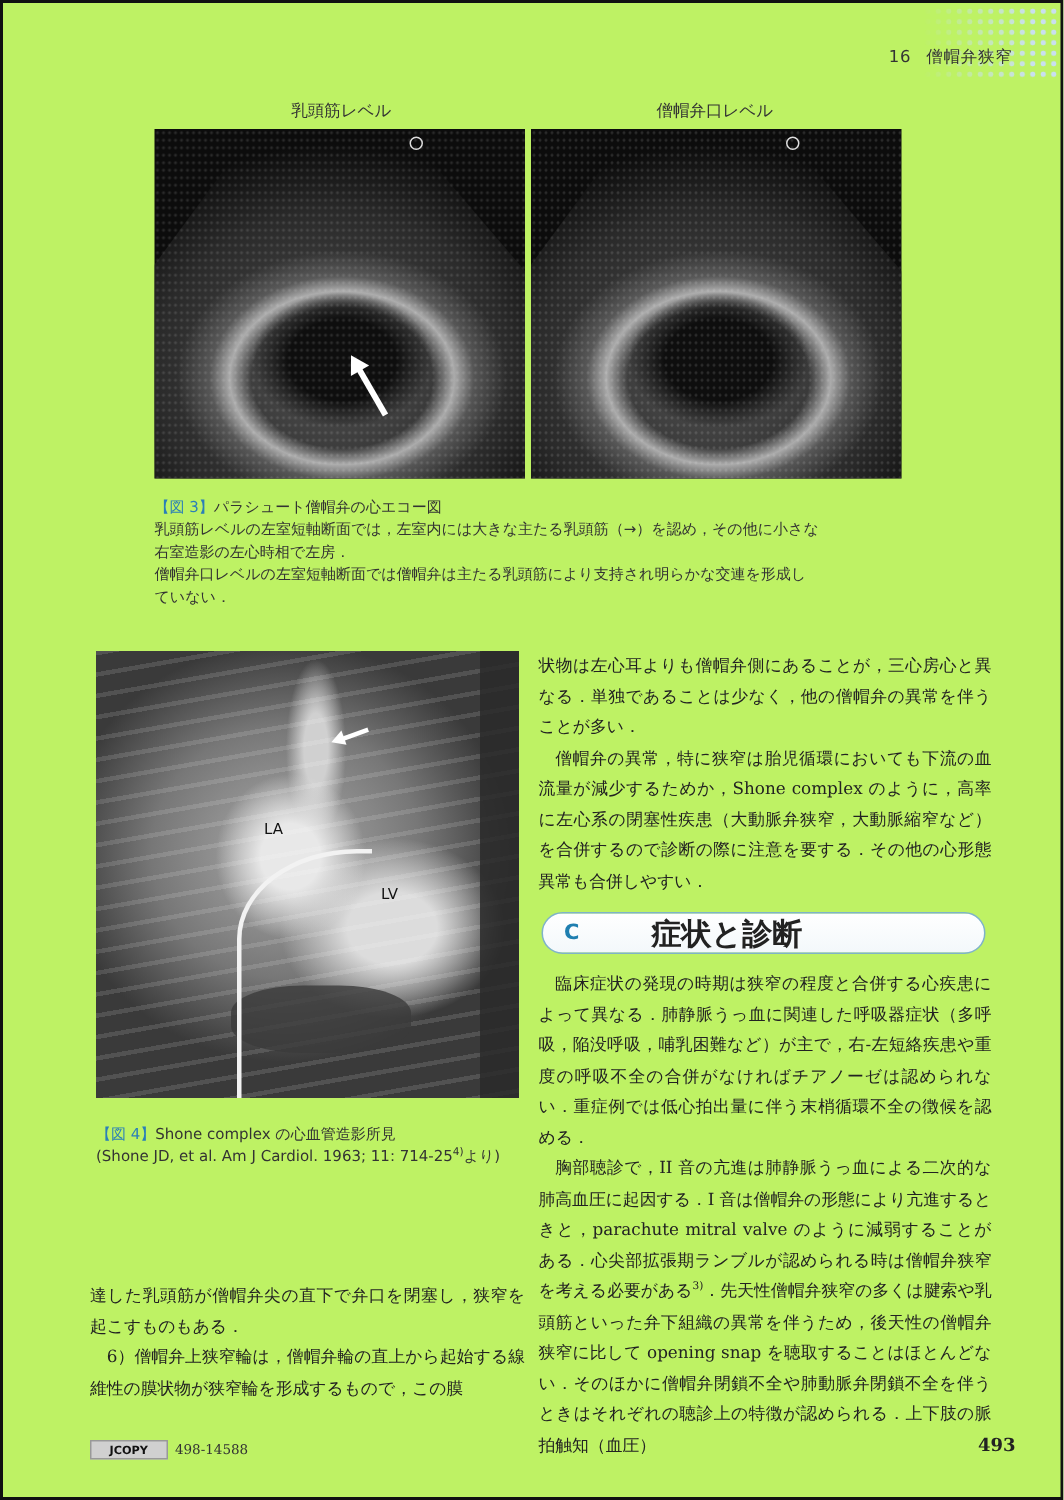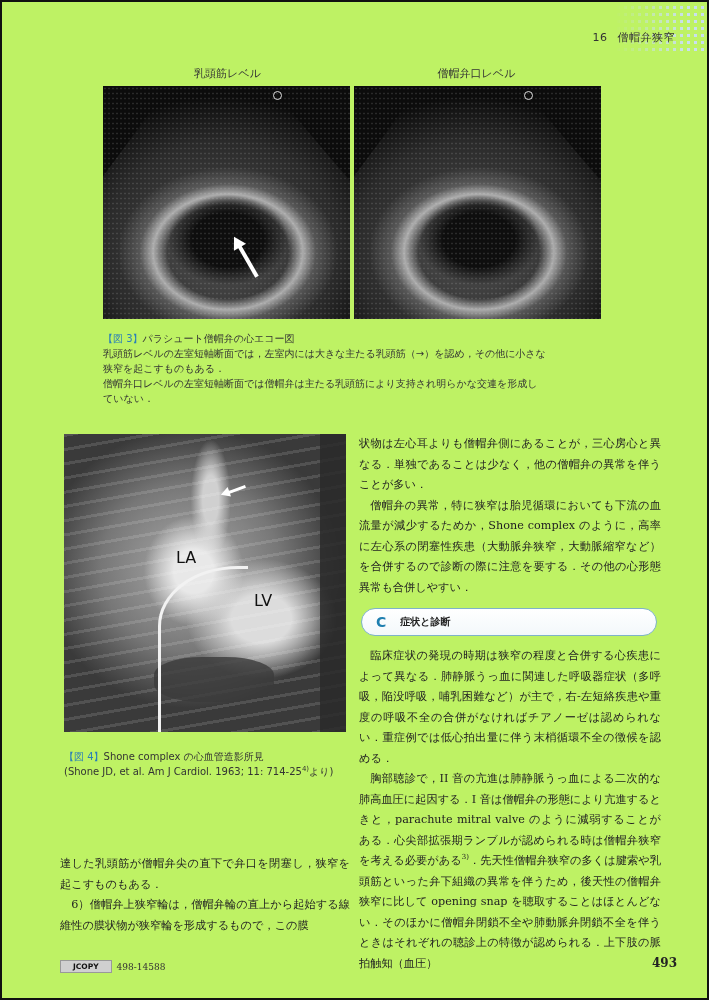--- a/index.html
+++ b/index.html
@@ -86,21 +86,21 @@
       background-image: repeating-linear-gradient(170deg, rgba(255,255,255,0.12) 0 3px, transparent 3px 14px);
     }
     .xray .dark-right { position: absolute; right: 0; top: 0; width: 26px; height: 100%; background: #2a2a2a; opacity: 0.85; }
     .xray .dark-bottom { position: absolute; left: 90px; bottom: 30px; width: 120px; height: 45px; background: #3b3b3b; border-radius: 40%; opacity: 0.8; }
     .xray .catheter {
       position: absolute; left: 94px; top: 132px; width: 90px; height: 170px;
       border-left: 3px solid #f2f2f2; border-top: 3px solid #f2f2f2;
       border-top-left-radius: 80px 60px;
     }
     .xray .label {
-      position: absolute; font-family: "DejaVu Sans", sans-serif; font-size: 16px; color: #111;
+      position: absolute; font-family: "DejaVu Sans", sans-serif; font-size: 10px; color: #111;
     }
     .xray .arrow-x {
       position: absolute; left: 164px; top: 54px; width: 18px; height: 3px; background: #fff;
       transform: rotate(-20deg);
     }
     .xray .arrow-x::before {
       content: ""; position: absolute; left: -8px; top: -4px;
       border-top: 5px solid transparent; border-bottom: 5px solid transparent;
       border-right: 9px solid #fff;
     }
@@ -120,21 +120,21 @@
       margin: 10px 0 10px 2px; height: 28px; width: 296px;
       border: 1.5px solid #7fb3c9; border-radius: 14px;
       display: flex; align-items: center; padding-left: 14px;
       background: linear-gradient(#ffffff, #f3f8fb);
     }
     .section-head .letter {
       font-family: "DejaVu Sans", sans-serif; font-weight: bold; font-size: 14px;
       color: #1f7fb0; margin-right: 14px;
     }
     .section-head .title {
-      font-family: "DejaVu Sans", sans-serif; font-weight: bold; font-size: 10px; color: #222;
+      font-family: "DejaVu Sans", sans-serif; font-weight: bold; font-size: 20px; color: #222; margin-left: 34px;
     }
     sup { font-size: 7px; vertical-align: super; line-height: 0; }
 
     
     .body-left { position: absolute; left: 58px; top: 852px; width: 290px; }
 
     
     .footer-left {
       position: absolute; left: 58px; top: 958px; display: flex; align-items: center; gap: 5px;
       font-family: "DejaVu Serif", serif; font-size: 9px; color: #333;
@@ -172,21 +172,21 @@
       </div>
       <div class="echo">
         <div class="fan"></div>
         <div class="speckle"></div>
         <div class="circle-marker"></div>
       </div>
     </div>
     <div class="fig3-caption">
       <div><span class="fig-tag">【図 3】</span><span>パラシュート僧帽弁の心エコー図</span></div>
       <div>乳頭筋レベルの左室短軸断面では，左室内には大きな主たる乳頭筋（→）を認め，その他に小さな</div>
-      <div>狭窄を起こすものもある．</div>
+      <div>右室造影の左心時相で左房．</div>
       <div>僧帽弁口レベルの左室短軸断面では僧帽弁は主たる乳頭筋により支持され明らかな交連を形成し</div>
       <div>ていない．</div>
     </div>
   </div>
 
   <div class="fig4">
     <div class="xray">
       <div class="lungs"></div>
       <div class="ribs"></div>
       <div class="dark-right"></div>

